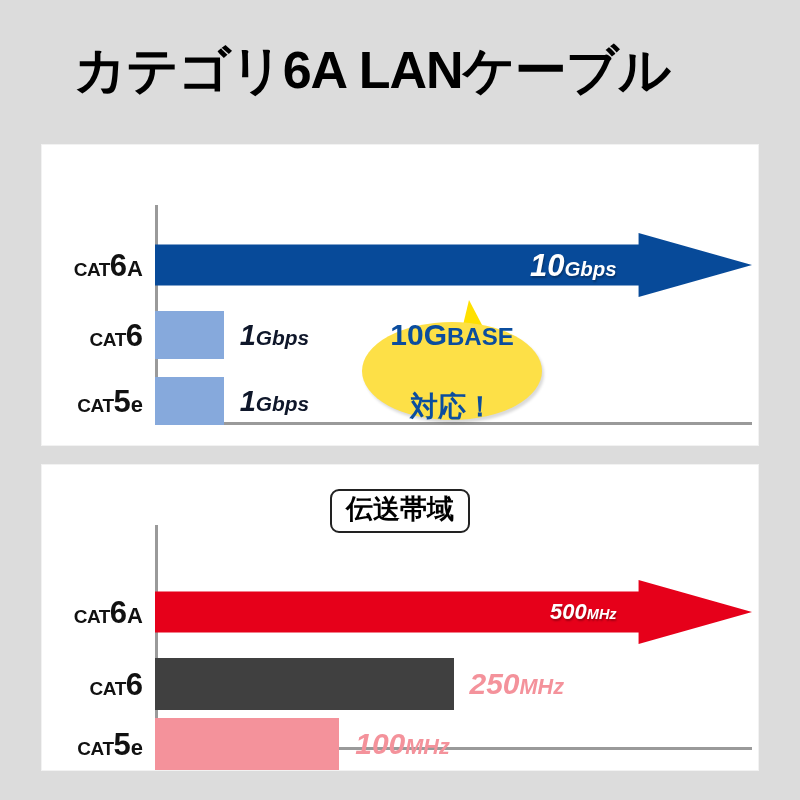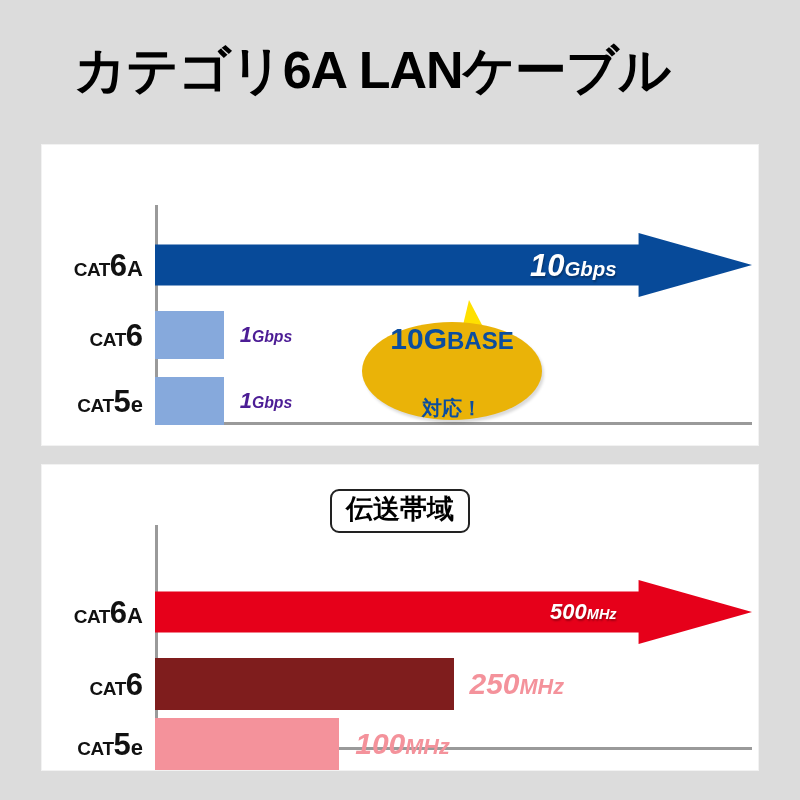--- a/index.html
+++ b/index.html
@@ -156,50 +156,50 @@
   
   #row-6a-speed  { top: 28px;  height: 64px; }
   #row-6-speed   { top: 106px; height: 48px; }
   #row-5e-speed  { top: 172px; height: 48px; }
 
   #bar-6a-speed { width: 100%; background: #074A99; }
   .bar-cat6-speed, .bar-cat5e-speed {
     width: 11.5%;
     background: #86a9dc;
   }
-  .speed-sub-label { color: #4c1d95; font-size: 22px; font-style: italic; }
+  .speed-sub-label { color: #0f172a; font-size: 29px; font-style: italic; }
   #text-6a-speed { font-size: 31px; }
 
   
   #row-6a-band  { top: 55px;  height: 64px; }
   #row-6-band   { top: 133px; height: 52px; }
   #row-5e-band  { top: 193px; height: 52px; }
 
   #bar-6a-band { width: 100%; background: #e6001a; }
-  .bar-cat6-band  { width: 50%;  background: #7f1d1d; }
+  .bar-cat6-band  { width: 50%;  background: #404040; }
   .bar-cat5e-band { width: 25.5%; background: #f4929b; padding-left: 32px; }
   .band-sub-label { color: #f4929b; font-size: 30px; }
   #text-6a-band { font-size: 22px; }
 
   
   .callout {
     position: absolute;
     left: 362px;
     top: 300px;
     width: 180px;
     height: 120px;
     z-index: 5;
   }
   .callout-bubble {
     position: absolute;
     left: 0;
     top: 22px;
     width: 180px;
     height: 98px;
-    background: #eab308;
+    background: #fde047;
     border-radius: 50% / 50%;
     display: flex;
     flex-direction: column;
     align-items: center;
     justify-content: center;
     box-shadow: 2px 3px 3px rgba(0,0,0,0.15);
     gap: 42px;
   }
   .callout-tail {
     position: absolute;
@@ -215,21 +215,21 @@
     color: #0b4d9e;
     font-weight: bold;
     font-size: 30px;
     line-height: 1.05;
     white-space: nowrap;
   }
   .callout-line1 .small { font-size: 24px; }
   .callout-line2 {
     color: #0b4d9e;
     font-weight: bold;
-    font-size: 20px;
+    font-size: 28px;
     line-height: 1.1;
     white-space: nowrap;
   }
 </style>
 </head>
 <body>
 
 <div class="page-title">カテゴリ6A LANケーブル</div>
 
 <div class="panel" id="panel-speed">

